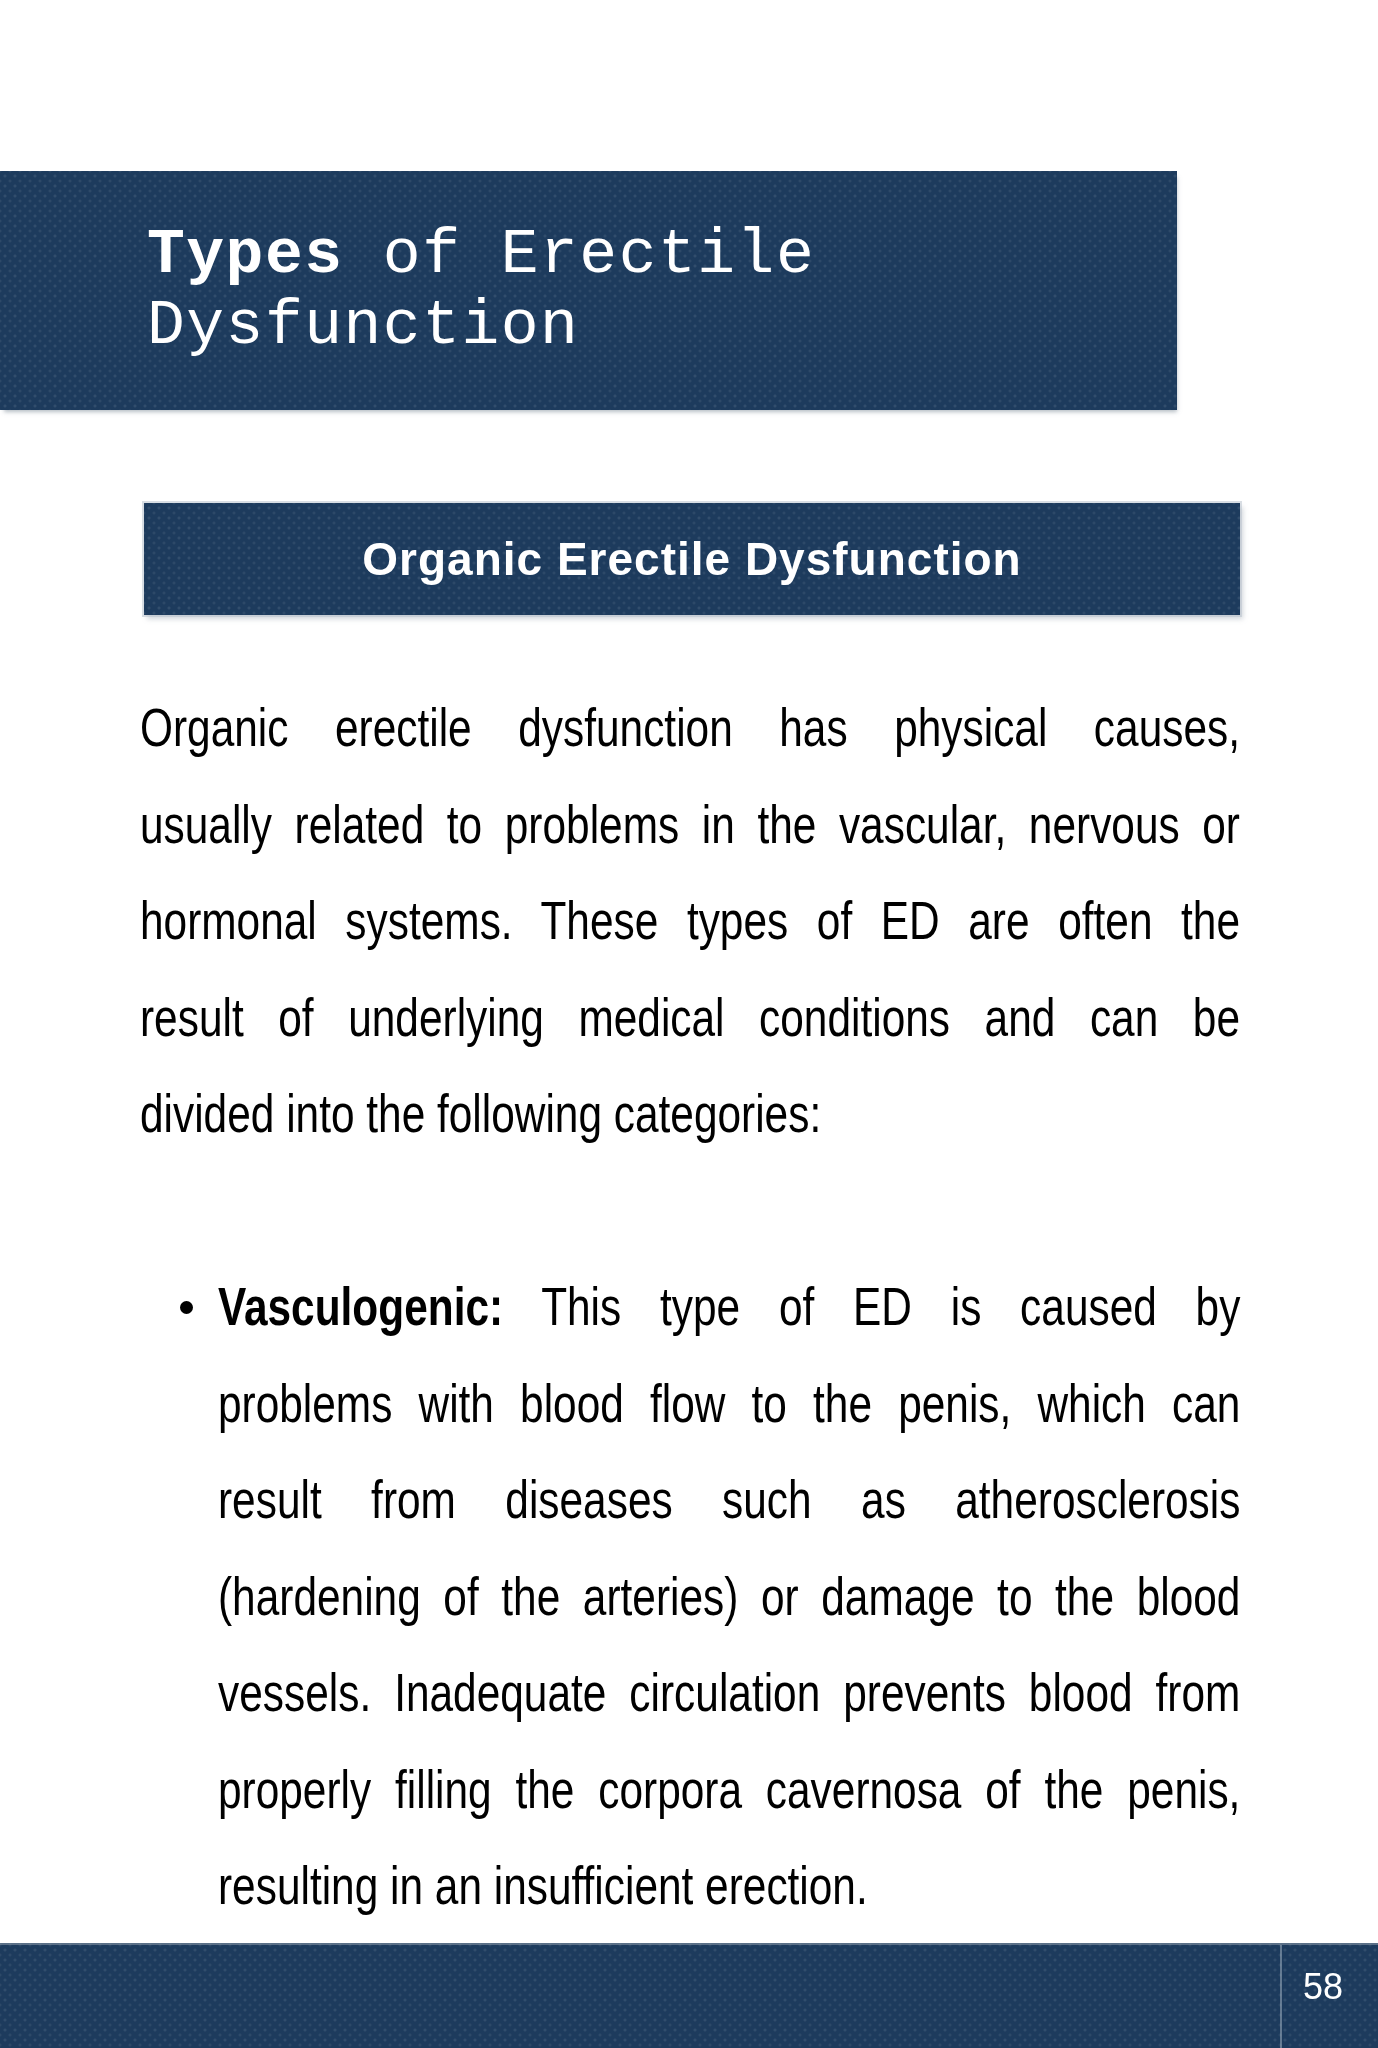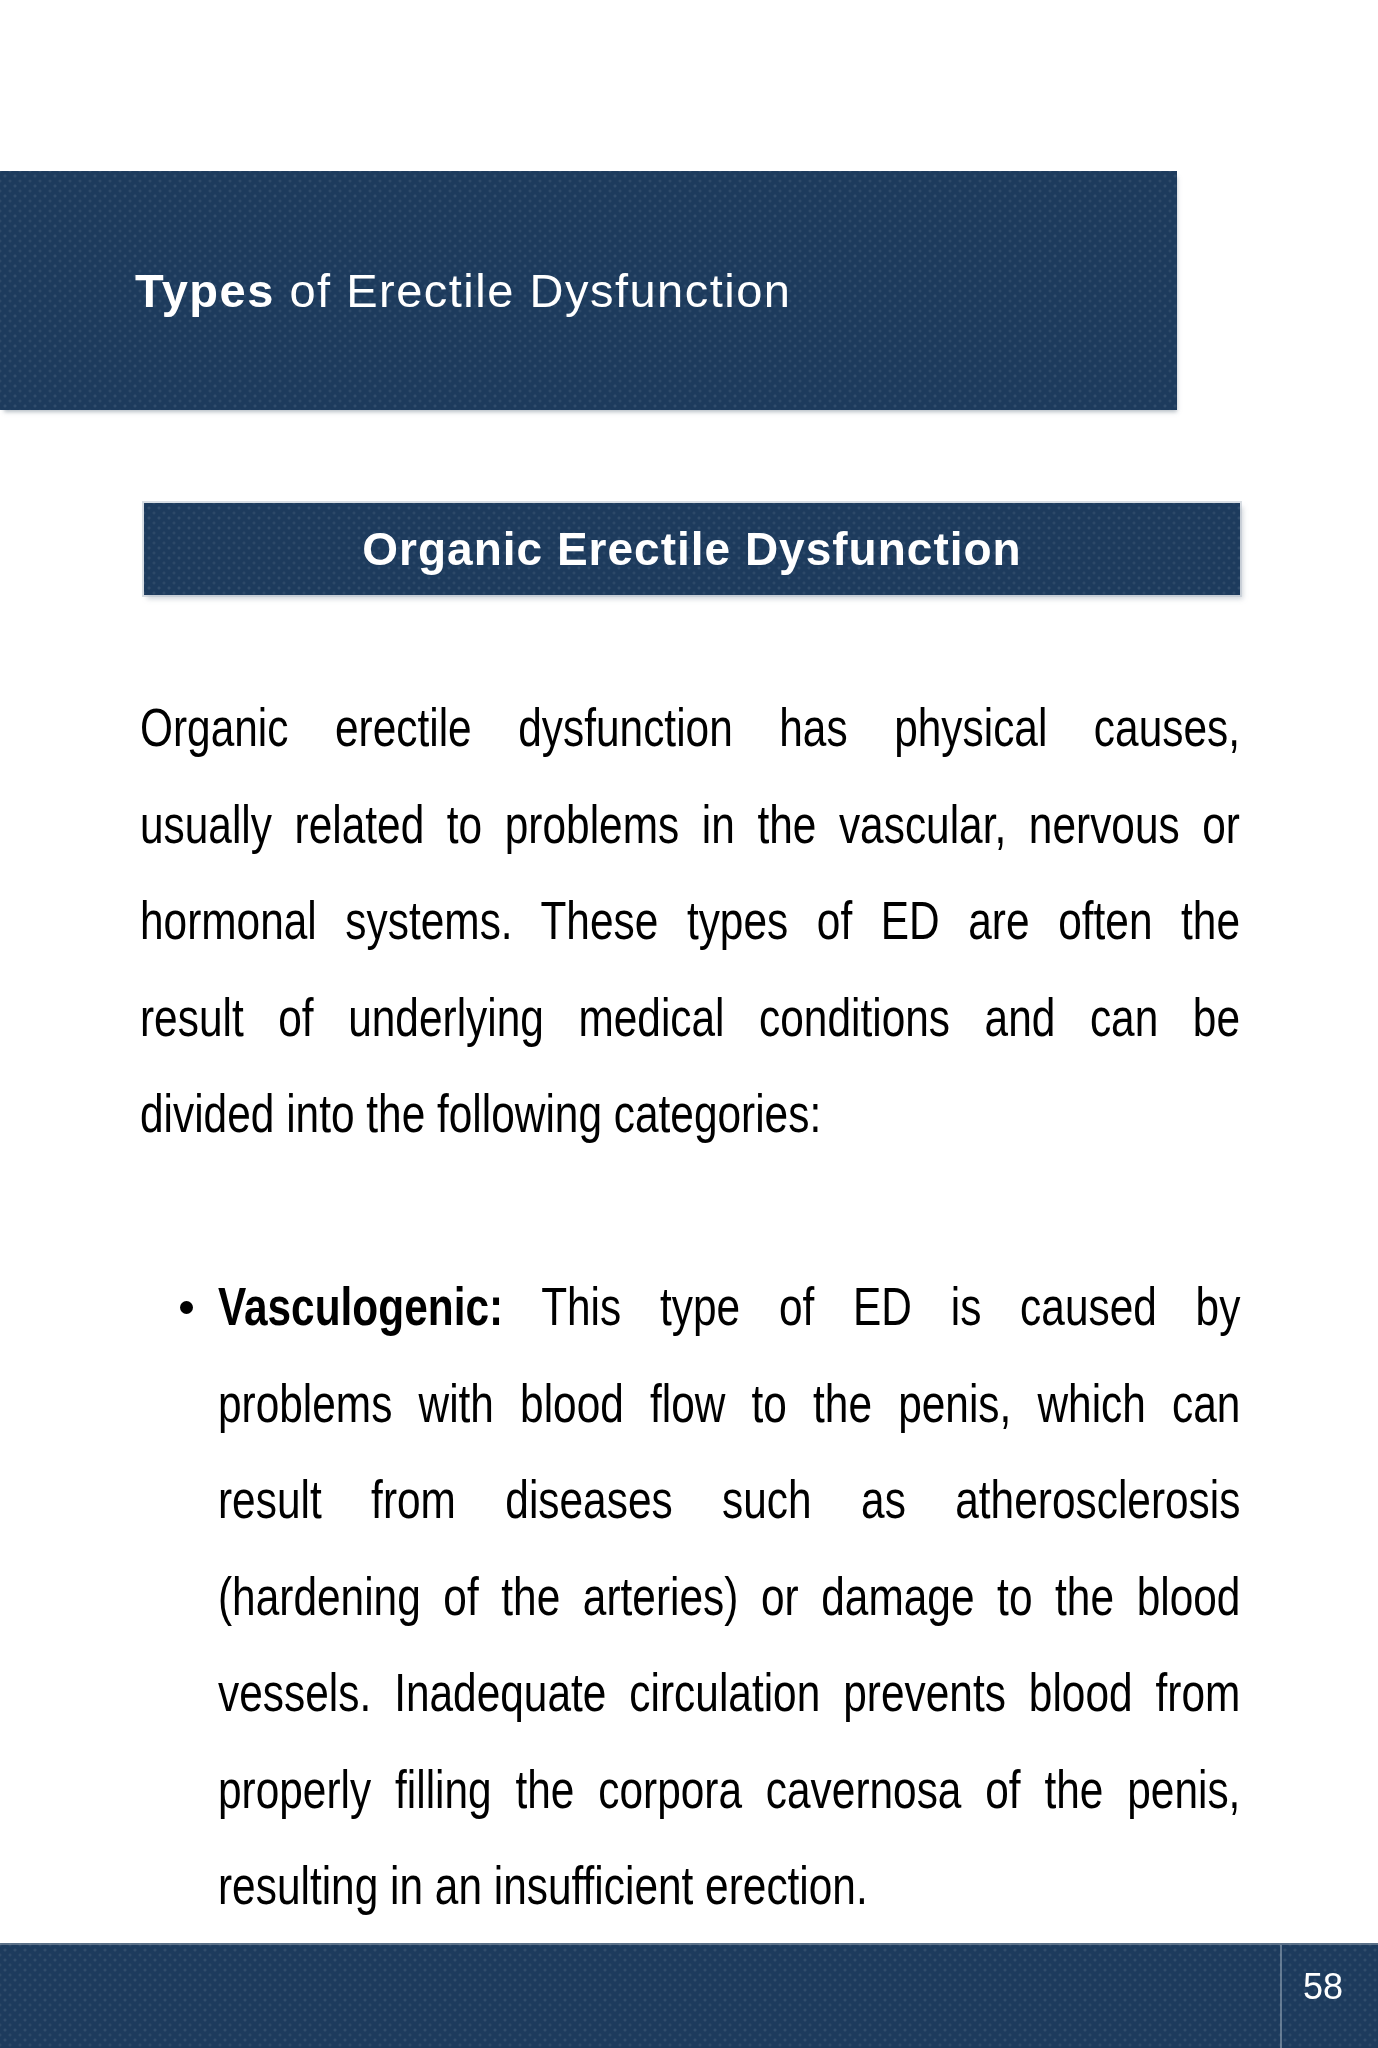--- a/index.html
+++ b/index.html
@@ -21,27 +21,27 @@
     background-position:0 0,5px 5px;
   }
   .title-band{
     position:absolute;left:0;top:171px;
     width:1177px;height:239px;
     display:flex;align-items:center;
     padding-left:135px;box-sizing:border-box;
     box-shadow:2px 4px 4px -2px rgba(110,125,140,.5);
   }
   .title-band h1{
-    margin:0;color:#ffffff;
-    font-size:47px;font-weight:400;letter-spacing:1.5px;
+    margin:12px;color:#ffffff;
+    font-size:63px;font-weight:400;letter-spacing:1.5px;font-family:Liberation Mono, monospace;
   }
   .title-band h1 b{font-weight:700;}
   .subheader{
     position:absolute;left:144px;top:503px;
-    width:1096px;height:92px;
+    width:1096px;height:112px;
     display:flex;align-items:center;justify-content:center;
     box-shadow:0 0 0 2px rgba(185,195,205,.55), 3px 4px 5px rgba(120,135,150,.35);
   }
   .subheader h2{
     margin:0;color:#ffffff;
     font-size:46px;font-weight:700;letter-spacing:1px;
   }
   
   .body-text{
     position:absolute;

